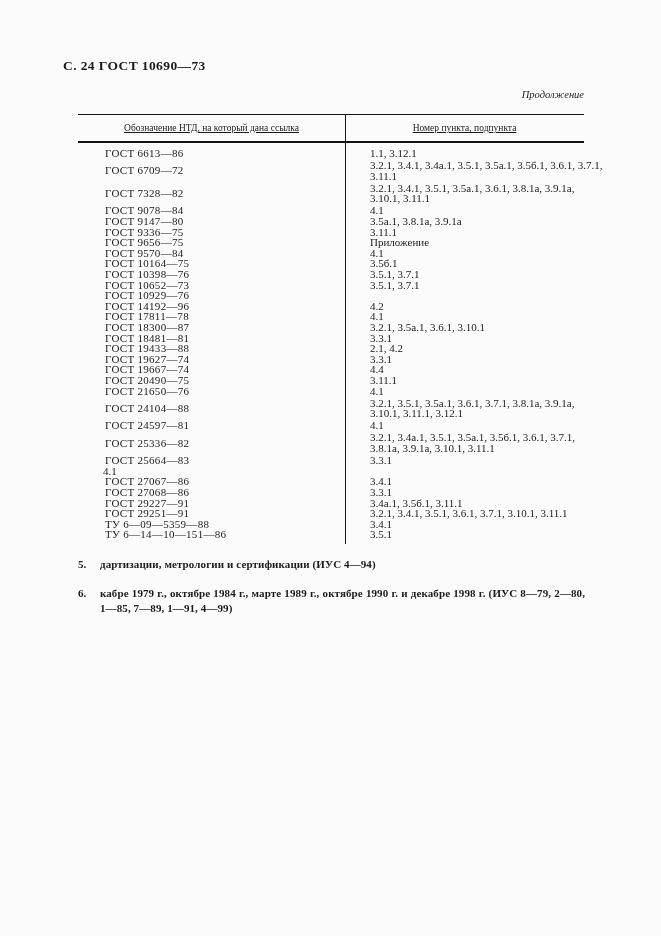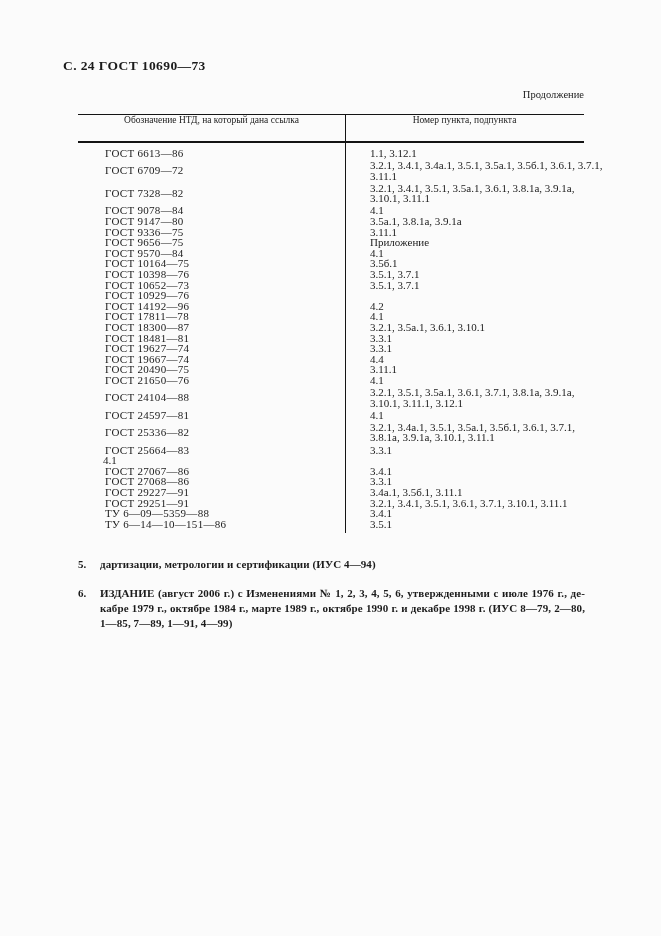--- a/index.html
+++ b/index.html
@@ -12,35 +12,36 @@
   }
   .sheet { position: relative; width: 661px; height: 936px; overflow: hidden; }
 
   .page-header {
     position: absolute; top: 58px; left: 63px;
     font-size: 13.5px; font-weight: bold; letter-spacing: 0.4px;
     white-space: nowrap;
   }
   .continuation {
     position: absolute; top: 89px; right: 77px;
-    font-size: 10.5px; 
+    font-size: 10.5px; font-style: italic;
   }
 
   .ref-table {
     position: absolute; top: 114px; left: 78px; width: 506px;
     border-top: 1.5px solid #141414;
   }
   .col-divider {
     position: absolute; top: 0; bottom: 0; left: 267px;
     width: 1px; background: #141414;
   }
   .thead {
-    display: flex; height: 26px;
+    display: flex; align-items: center; height: 26px;
     border-bottom: 2.5px solid #141414;
     font-size: 9.5px;
+    text-decoration: underline;
   }
   .th { text-align: center; }
   .th-left { width: 267px; }
   .th-right { width: 239px; }
 
   .tbody { padding: 5px 0 4px 0; }
   .tr { display: flex; font-size: 11px; line-height: 10.6px; }
   .tr.multi { margin: 1.5px 0 1.5px 0; align-items: center; }
   .td-ref {
     width: 240px; padding-left: 27px;
@@ -179,20 +180,26 @@
           </div>
   </div>
 
   <div class="tr">
     <div class="td-ref">ГОСТ 18481—81</div>
     <div class="td-points">
             <div class="pline">3.3.1</div>
           </div>
   </div>
 
+  <div class="tr">
+    <div class="td-ref">ГОСТ 19433—88</div>
+    <div class="td-points">
+            <div class="pline">2.1, 4.2</div>
+          </div>
+  </div>
 
   <div class="tr">
     <div class="td-ref">ГОСТ 19627—74</div>
     <div class="td-points">
             <div class="pline">3.3.1</div>
           </div>
   </div>
 
   <div class="tr">
     <div class="td-ref">ГОСТ 19667—74</div>
@@ -299,20 +306,19 @@
   <div class="note">
     <div class="note-num">5.</div>
     <div class="note-text">
           <div class="note-line last">дартизации, метрологии и сертификации (ИУС 4—94)</div>
         </div>
   </div>
 
   <div class="note">
     <div class="note-num">6.</div>
     <div class="note-text">
-          <div class="note-line">ИЗДАНИЕ (август 2006 г.) с Изменениями № 1, 2, 3, 4, 5, 6, утвержденными с июле 1976 г., де-</div>
           <div class="note-line">кабре 1979 г., октябре 1984 г., марте 1989 г., октябре 1990 г. и декабре 1998 г. (ИУС 8—79, 2—80,</div>
           <div class="note-line last">1—85, 7—89, 1—91, 4—99)</div>
         </div>
   </div>
 </div>
 
 </div>
 
 </body></html>

